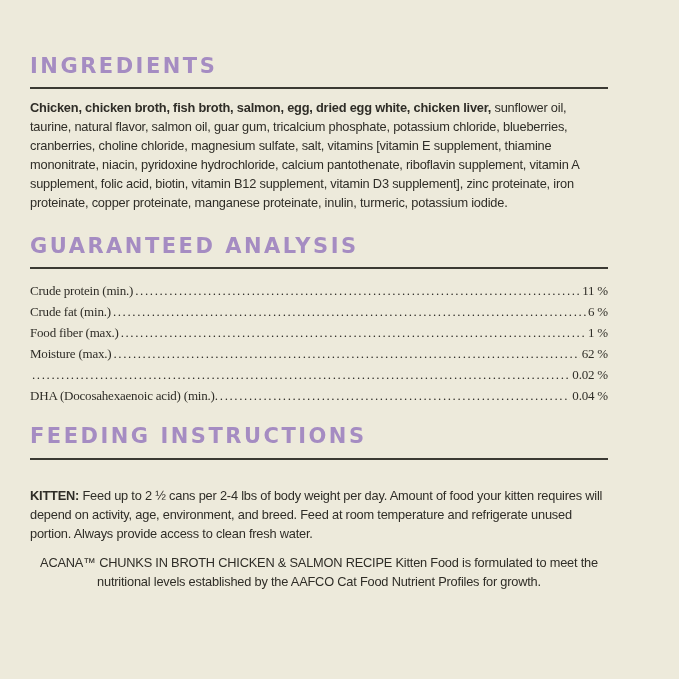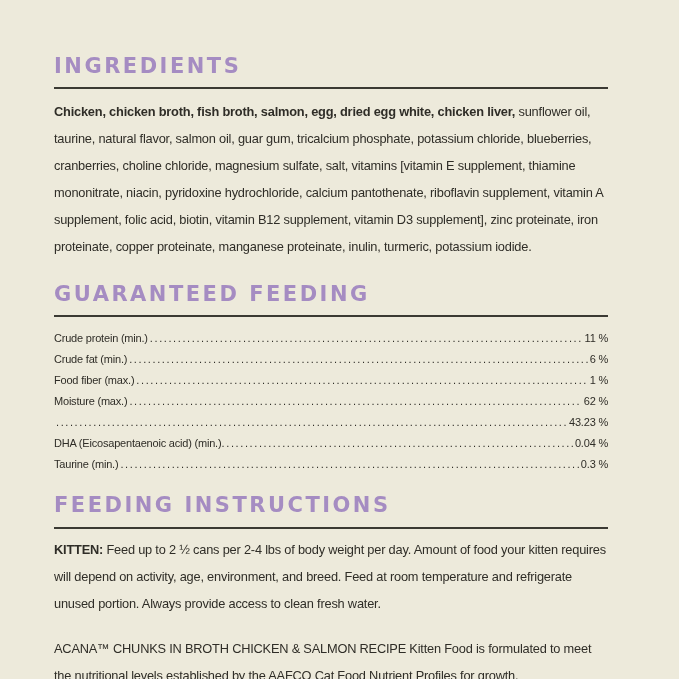--- a/index.html
+++ b/index.html
@@ -11,85 +11,86 @@
     height: 679px;
     background: var(--bg, #edeadb);
     font-family: "Liberation Sans", sans-serif;
     color: var(--text, #2f2d27);
     overflow: hidden;
   }
   .panel {
     box-sizing: border-box;
     width: 679px;
     height: 679px;
-    padding: 54px 71px 0 54px;
+    padding: 54px 71px 0 30px;
   }
   .section-title {
     margin: 0;
     font-family: "DejaVu Sans", sans-serif;
     font-size: 21px;
     font-weight: 800;
     letter-spacing: 2.5px;
     color: var(--heading, #a58cc2);
     line-height: 1.2;
   }
   .rule {
     border: none;
     border-top: 2px solid var(--rule, #3b3a33);
     margin: 8px 0 0 0;
   }
   .body-text {
     margin: 9px 0 0 0;
     font-size: 12.8px;
-    line-height: 27px;
+    line-height: 19px;
     letter-spacing: -0.2px;
     color: var(--text, #2f2d27);
   }
   .body-text b, .body-text strong {
     font-weight: 700;
   }
   .section-ga { margin-top: 22px; }
   .ga-table { margin-top: 11px; }
   .ga-row {
     display: flex;
-    font-size: 11px;
+    font-size: 13px;
     line-height: 21px;
     letter-spacing: -0.2px;
     white-space: nowrap;
+    font-family: Liberation Serif, serif;
   }
   .ga-label { flex: none; }
   .ga-dots {
     flex: 1 1 auto;
     overflow: hidden;
     margin: 0 2px;
   }
   .ga-dots::after {
     content: "....................................................................................................................................................................................................................";
     letter-spacing: 1.6px;
   }
   .ga-value {
     flex: none;
   }
   .section-feeding { margin-top: 18px; }
-  .feeding-text { margin-top: 7px; }
-  .aafco-text { margin-top: 18px; }
+  .feeding-text { margin-top: 26px; }
+  .aafco-text { margin-top: 10px; text-align: center; }
 </style>
 </head>
 <body>
 
 <div class="panel">
 
   <section>
     <h2 class="section-title">INGREDIENTS</h2>
     <hr class="rule">
     <p class="body-text"><strong>Chicken, chicken broth, fish broth, salmon, egg, dried egg white, chicken liver,</strong><span> sunflower oil, taurine, natural flavor, salmon oil, guar gum, tricalcium phosphate, potassium chloride, blueberries, cranberries, choline chloride, magnesium sulfate, salt, vitamins [vitamin E supplement, thiamine mononitrate, niacin, pyridoxine hydrochloride, calcium pantothenate, riboflavin supplement, vitamin A supplement, folic acid, biotin, vitamin B12 supplement, vitamin D3 supplement], zinc proteinate, iron proteinate, copper proteinate, manganese proteinate, inulin, turmeric, potassium iodide.</span></p>
   </section>
 
   <section class="section-ga">
-    <h2 class="section-title">GUARANTEED FEEDING</h2>
+    <h2 class="section-title">GUARANTEED ANALYSIS</h2>
     <hr class="rule">
     <div class="ga-table">
 
         <div class="ga-row">
           <span class="ga-label">Crude protein (min.)</span>
           <span class="ga-dots"></span>
           <span class="ga-value">11 %</span>
         </div>
 
         <div class="ga-row">
@@ -105,35 +106,30 @@
         </div>
 
         <div class="ga-row">
           <span class="ga-label">Moisture (max.)</span>
           <span class="ga-dots"></span>
           <span class="ga-value">62 %</span>
         </div>
 
         <div class="ga-row">
           <span class="ga-dots"></span>
-          <span class="ga-value">43.23 %</span>
+          <span class="ga-value">0.02 %</span>
         </div>
 
         <div class="ga-row">
-          <span class="ga-label">DHA (Eicosapentaenoic acid) (min.).</span>
+          <span class="ga-label">DHA (Docosahexaenoic acid) (min.).</span>
           <span class="ga-dots"></span>
           <span class="ga-value">0.04 %</span>
         </div>
 
 
-        <div class="ga-row">
-          <span class="ga-label">Taurine (min.)</span>
-          <span class="ga-dots"></span>
-          <span class="ga-value">0.3 %</span>
-        </div>
       </div>
   </section>
 
   <section class="section-feeding">
     <h2 class="section-title">FEEDING INSTRUCTIONS</h2>
     <hr class="rule">
     <p class="body-text feeding-text"><strong>KITTEN:</strong><span> Feed up to 2 ½ cans per 2-4 lbs of body weight per day. Amount of food your kitten requires will depend on activity, age, environment, and breed. Feed at room temperature and refrigerate unused portion. Always provide access to clean fresh water.</span></p>
     <p class="body-text aafco-text">ACANA™ CHUNKS IN BROTH CHICKEN &amp; SALMON RECIPE Kitten Food is formulated to meet the nutritional levels established by the AAFCO Cat Food Nutrient Profiles for growth.</p>
   </section>
 

